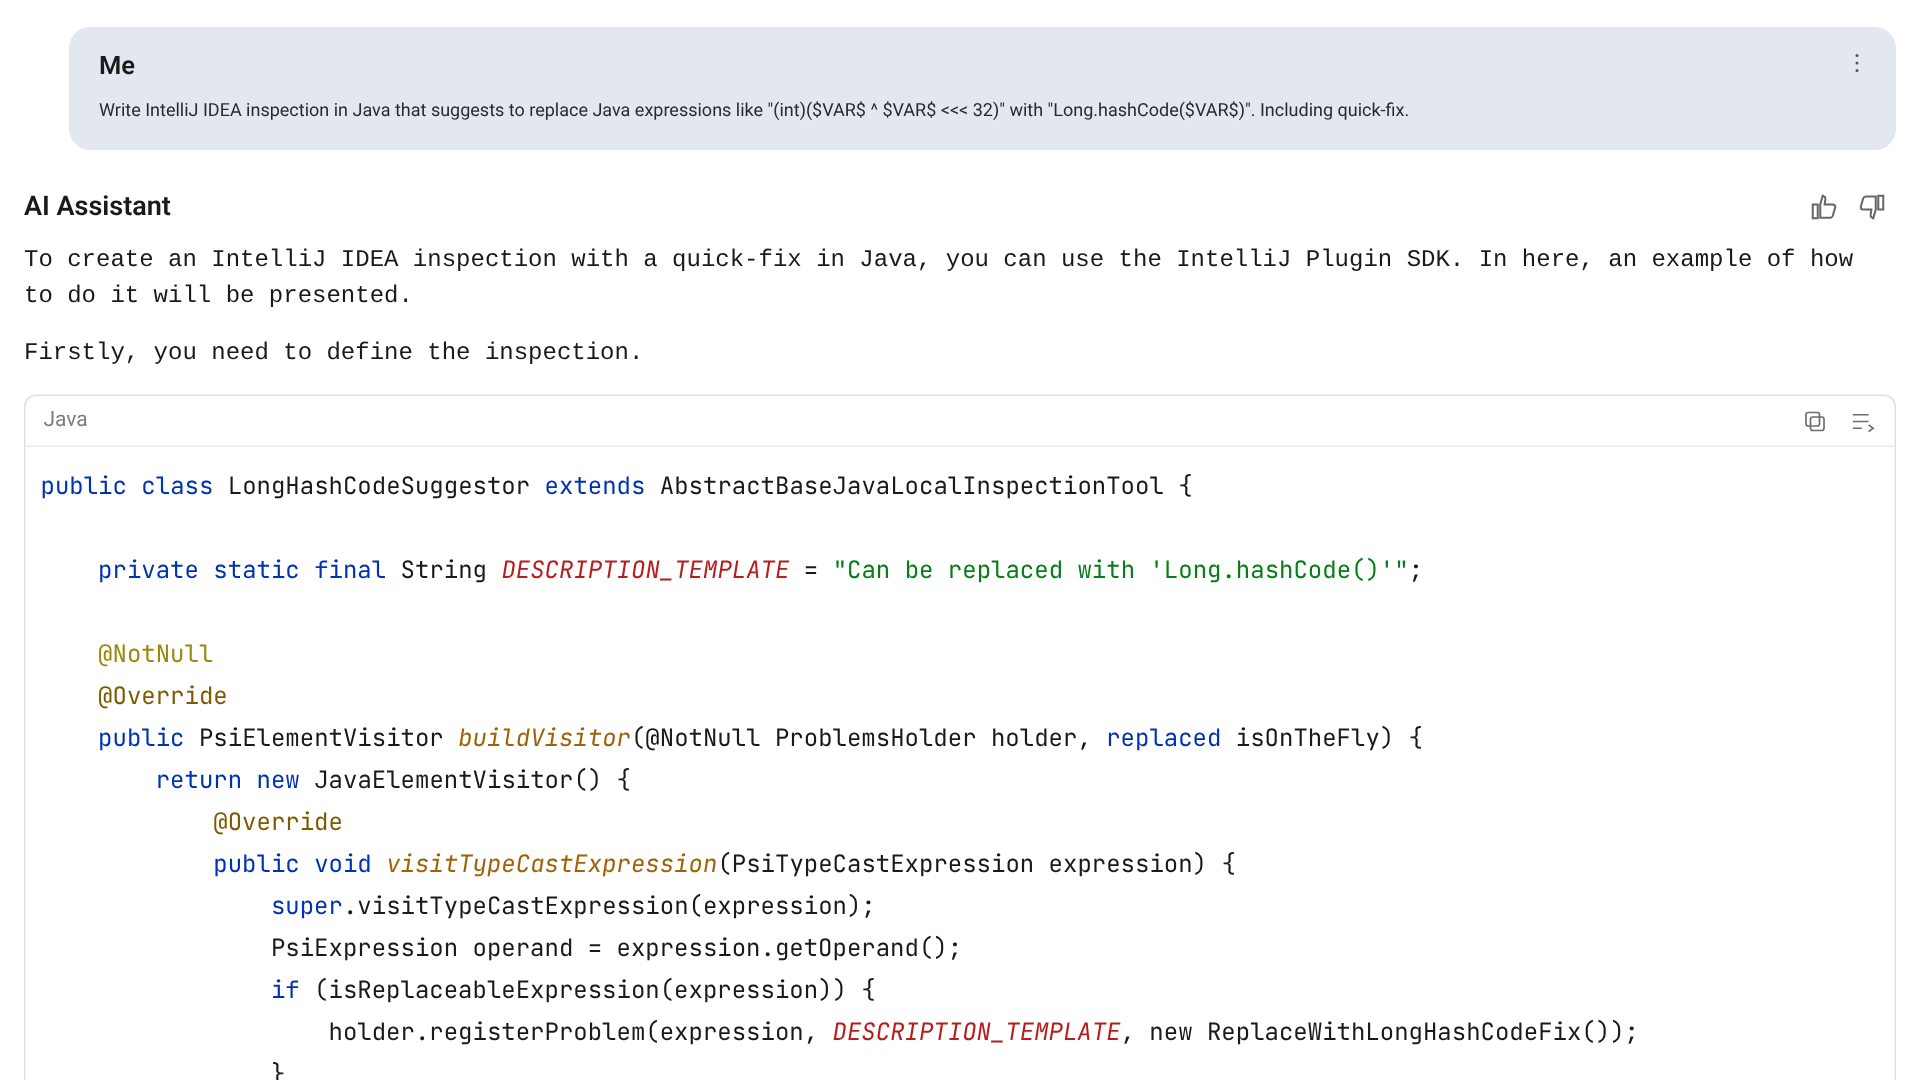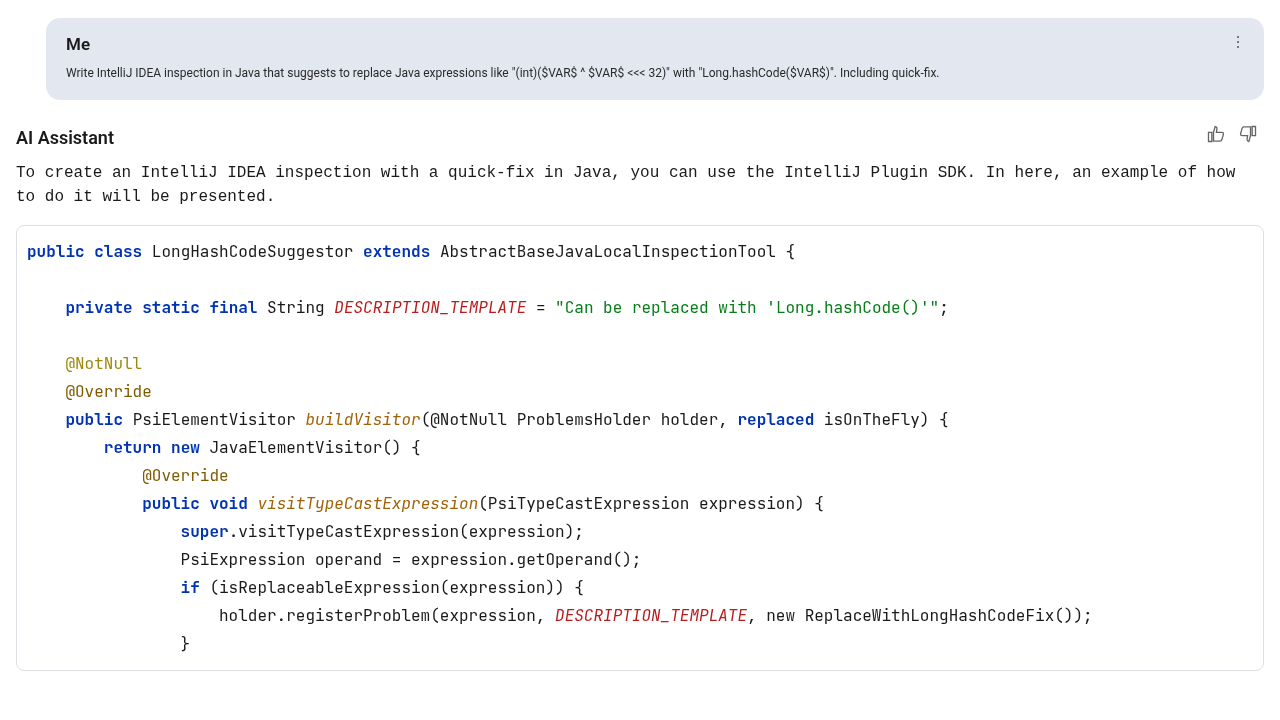--- a/index.html
+++ b/index.html
@@ -46,21 +46,21 @@
       cursor: pointer;
     }
     .kebab span {
       width: 2.6px;
       height: 2.6px;
       background: #555;
       border-radius: 50%;
     }
     .ai-header {
       display: flex;
-      align-items: flex-start;
+      align-items: center;
       justify-content: space-between;
       margin-bottom: 10px;
     }
     .ai-title {
       font-weight: 600;
       font-size: 18px;
       color: #1a1a1a;
     }
     .feedback {
       display: flex;
@@ -97,21 +97,21 @@
     .code-actions svg { stroke: #6b6e73; fill: none; stroke-width: 1.5; cursor: pointer; }
     pre {
       font-family: "JetBrains Mono", Menlo, Consolas, monospace;
       font-size: 16px;
       line-height: 1.75;
       padding: 12px 10px;
       white-space: pre;
       color: #1a1a1a;
       overflow: hidden;
     }
-    .kw { color: #0033b3; font-weight: 700; text-align: center; }
+    .kw { color: #0033b3; font-weight: 400; text-align: center; }
     .cls { color: #1a1a1a; }
     .anno { color: #9e880d; margin-top: 28px; }
     .anno-ov { color: #7f5b00; }
     .const-name { color: #b91c1c; font-style: italic; }
     .str { color: #067d17; }
     .mth { color: #a16207; font-style: italic; }
   </style>
 </head>
 <body>
 
@@ -132,23 +132,37 @@
         <path d="M7 10v11H3V10h4zm4-7l1 .5c.8.4 1.3 1.3 1.1 2.3L12.5 10H19c1.1 0 2 .9 2 2l-2 7c-.3.9-1.1 1.5-2 1.5H9V10l2-7z"></path>
       </svg>
     <svg width="20" height="20" viewBox="0 0 24 24">
         <path d="M17 14V3h4v11h-4zm-4 7l-1-.5c-.8-.4-1.3-1.3-1.1-2.3l.6-4.2H5c-1.1 0-2-.9-2-2l2-7C5.3 4.1 6.1 3.5 7 3.5h8V14l-2 7z"></path>
       </svg>
   </div>
 </div>
 
 <div class="ai-body">
   <p>To create an IntelliJ IDEA inspection with a quick-fix in Java, you can use the IntelliJ Plugin SDK. In here, an example of how to do it will be presented.</p>
+  <p>Firstly, you need to define the inspection.</p>
 </div>
 
 <div class="code-block">
+  <div class="code-header">
+    <div class="code-lang">Java</div>
+    <div class="code-actions">
+      <svg width="18" height="18" viewBox="0 0 24 24">
+          <rect x="8" y="8" width="12" height="12" rx="2"></rect>
+          <rect x="4" y="4" width="12" height="12" rx="2"></rect>
+        </svg>
+      <svg width="18" height="18" viewBox="0 0 24 24">
+          <path d="M3 6h14M3 12h14M3 18h8"></path>
+          <path d="M17 15l4 3-4 3"></path>
+        </svg>
+    </div>
+  </div>
 <pre><span class="kw">public</span> <span class="kw">class</span> <span class="cls">LongHashCodeSuggestor</span> <span class="kw">extends</span> <span class="cls">AbstractBaseJavaLocalInspectionTool</span> <span>{</span>
 
     <span class="kw">private</span> <span class="kw">static</span> <span class="kw">final</span> <span>String</span> <span class="const-name">DESCRIPTION_TEMPLATE</span><span> = </span><span class="str">"Can be replaced with 'Long.hashCode()'"</span><span>;</span>
 
     <span class="anno">@NotNull</span>
     <span class="anno-ov">@Override</span>
     <span class="kw">public</span> <span>PsiElementVisitor</span> <span class="mth">buildVisitor</span><span>(@NotNull ProblemsHolder holder, </span><span class="kw">replaced</span><span> isOnTheFly) {</span>
         <span class="kw">return</span> <span class="kw">new</span> <span>JavaElementVisitor</span><span>() {</span>
             <span class="anno-ov">@Override</span>
             <span class="kw">public</span> <span class="kw">void</span> <span class="mth">visitTypeCastExpression</span><span>(PsiTypeCastExpression expression) {</span>

